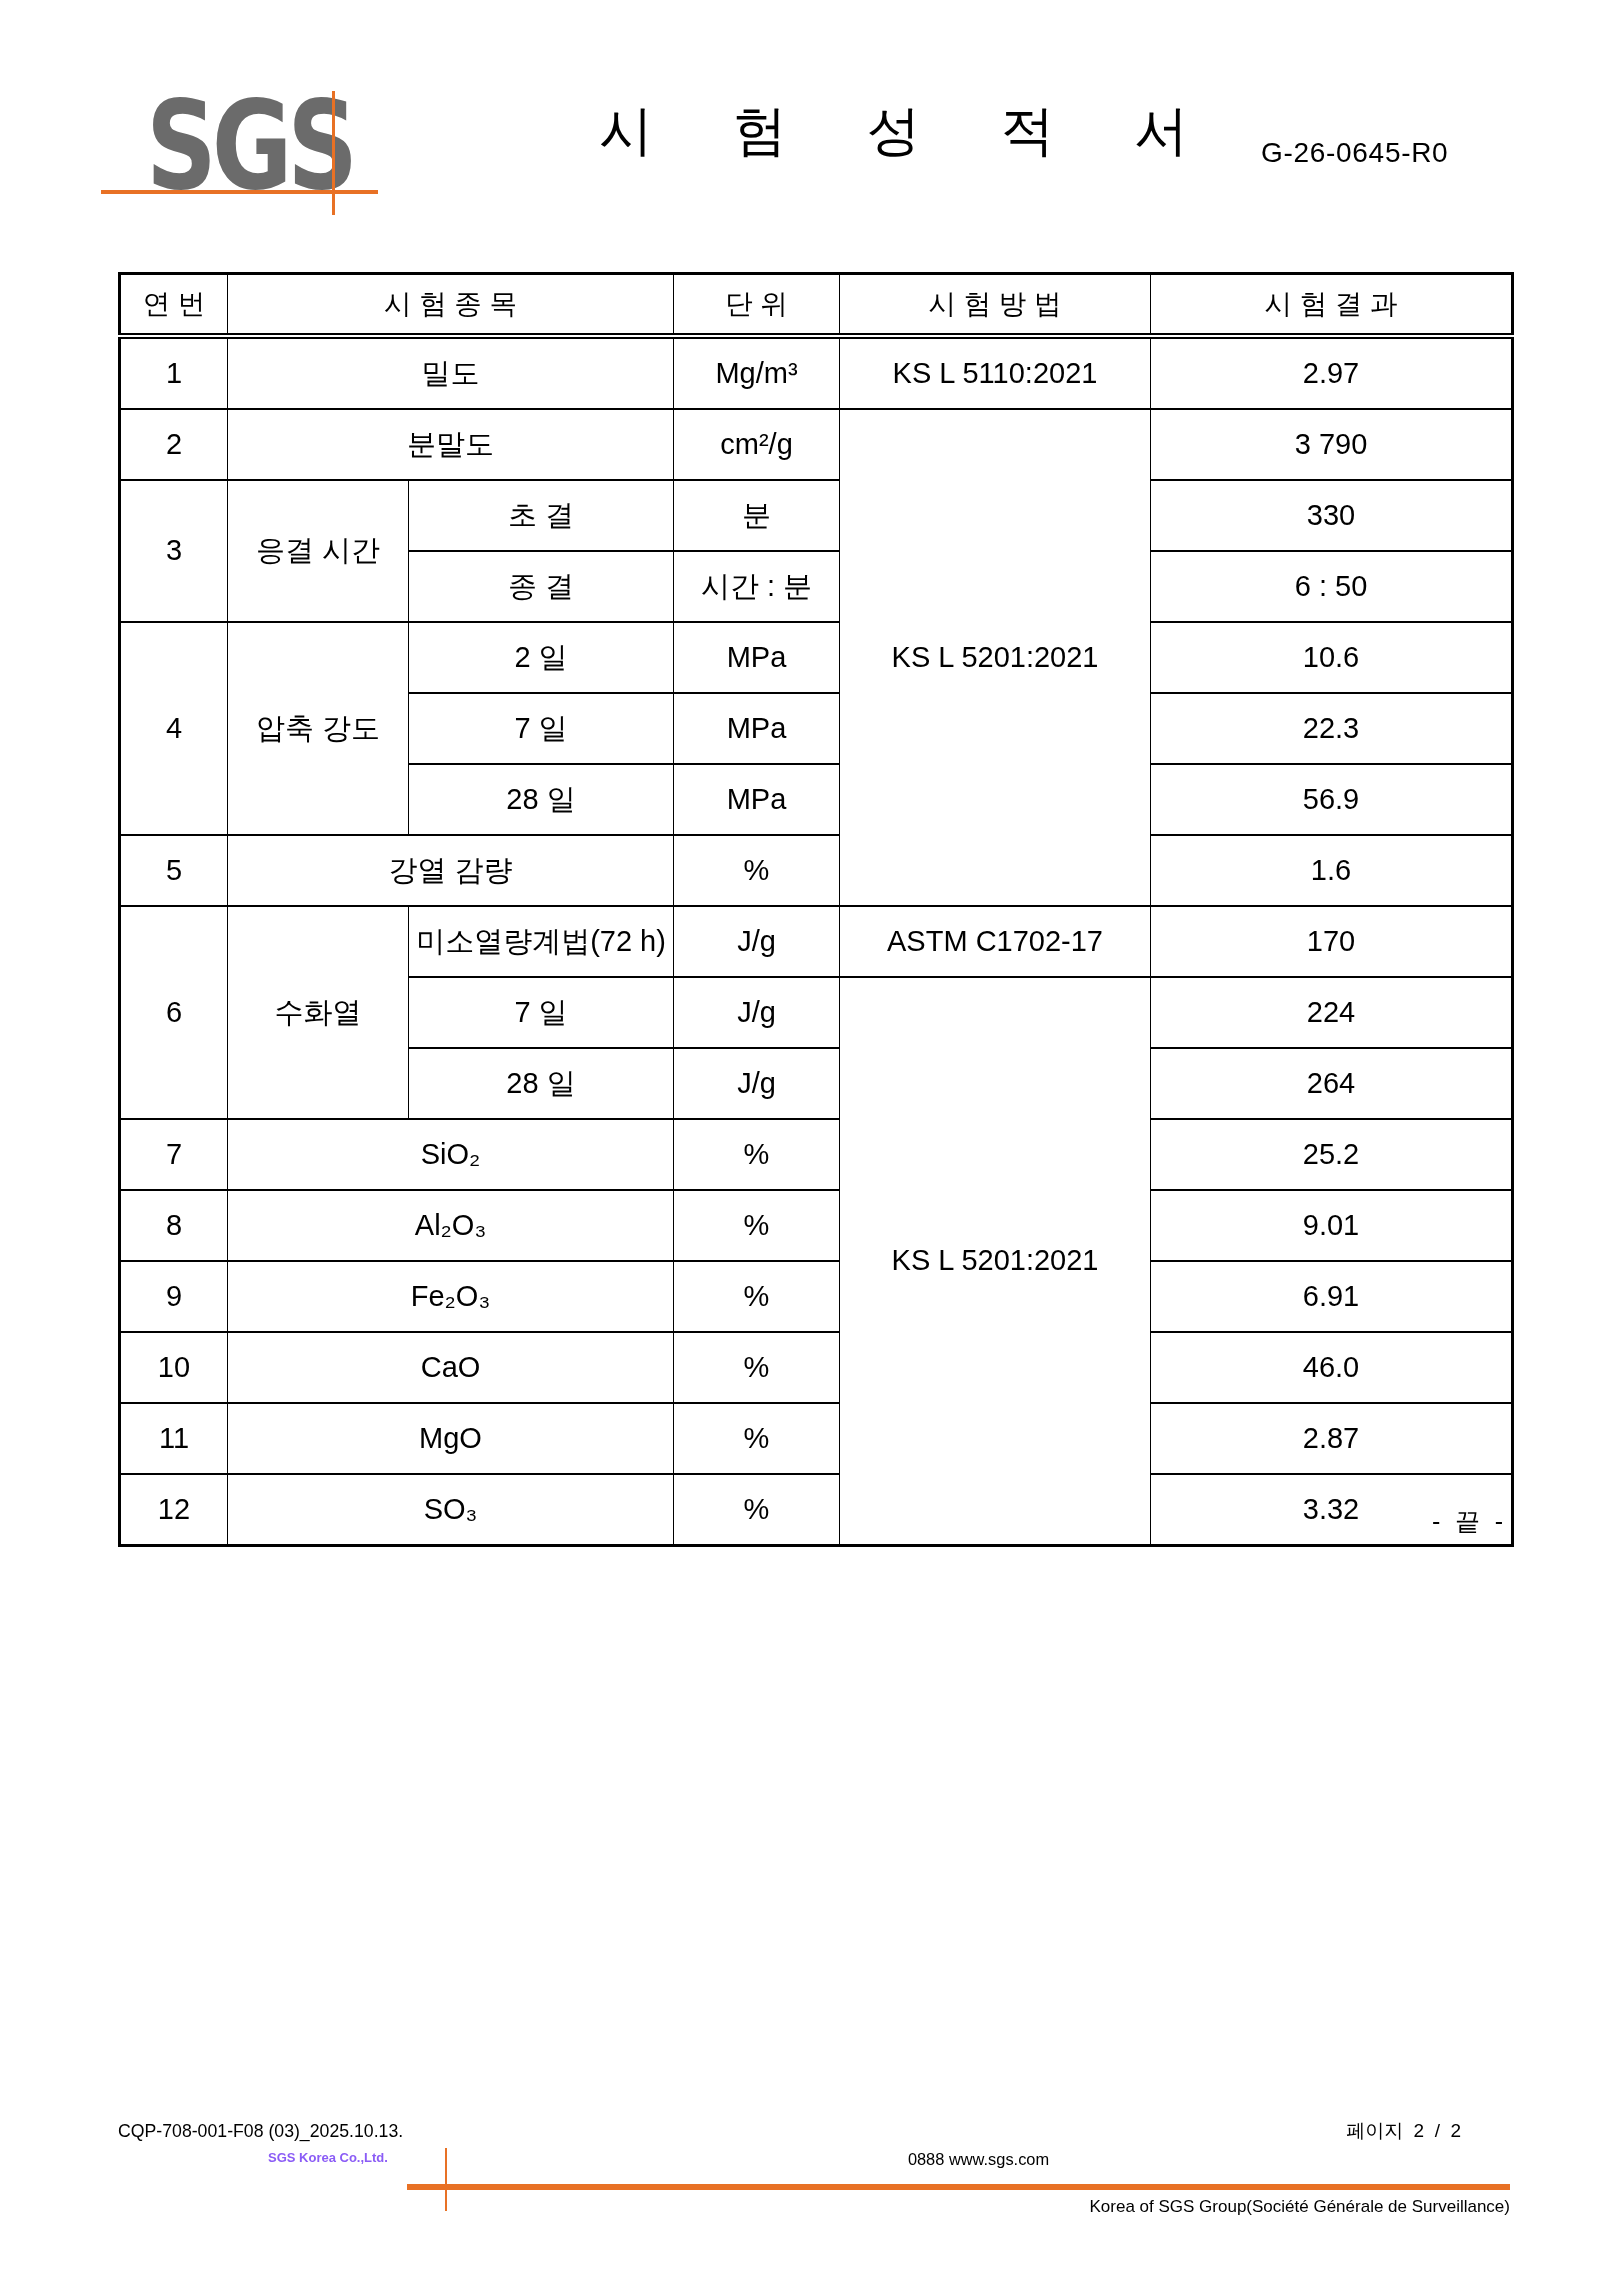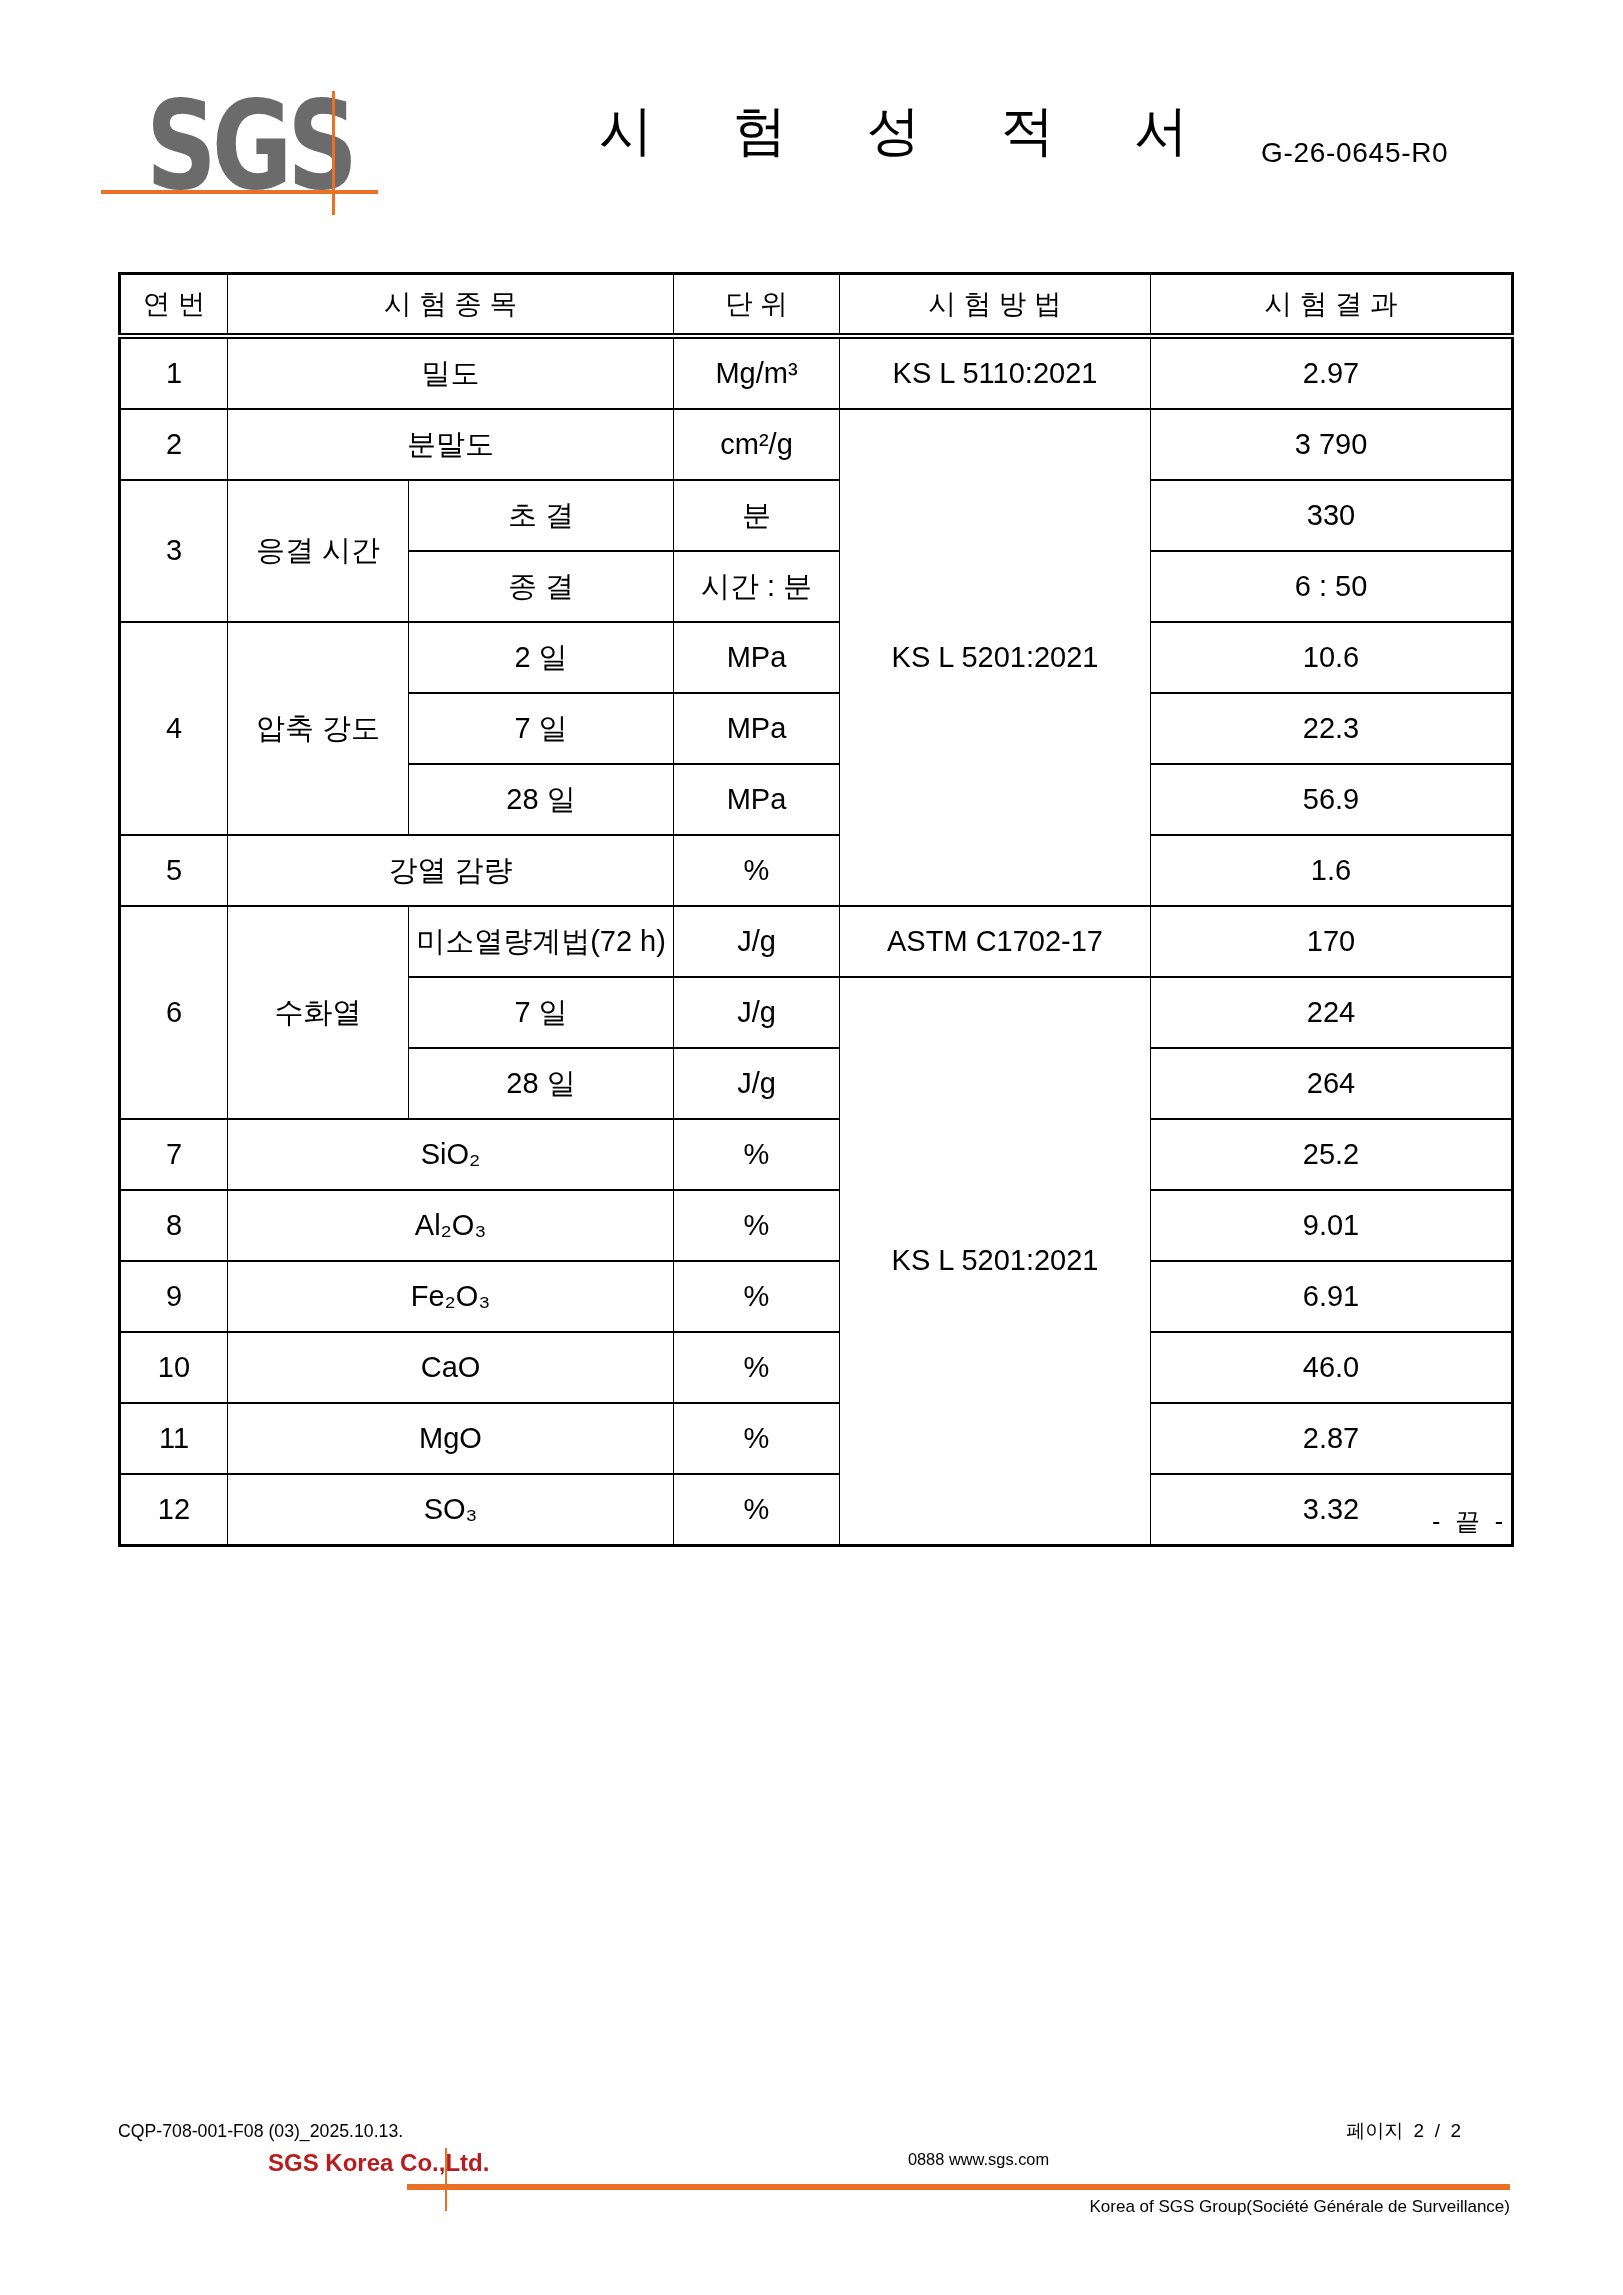--- a/index.html
+++ b/index.html
@@ -37,21 +37,21 @@
   }
   .result-table thead th { height:58px; font-size:27.5px; border-bottom:6.5px double #000; }
   .result-table tbody td { height:69px; }
 
   
   .end-note { position:absolute; top:1505px; right:116px; font-size:25px; letter-spacing:3.9px; white-space:nowrap; }
 
   
   .footer-doc-code { position:absolute; left:118px; top:2123px; font-size:17.7px; line-height:1; }
   .footer-page { position:absolute; right:162px; top:2121px; font-size:19px; line-height:1; word-spacing:5.2px; }
-  .footer-company { position:absolute; left:268px; top:2151px; font-size:24px; font-weight:bold; color:#b91c1c; line-height:1; }
+  .footer-company { position:absolute; left:268px; top:2151px; font-size:13px; font-weight:bold; color:#8b5cf6; line-height:1; }
   .footer-vline { position:absolute; left:445px; top:2148px; width:2px; height:63px; background:#E87125; }
   .footer-bar { position:absolute; left:407px; top:2184px; width:1103px; height:5.9px; background:#E87125; }
   .footer-address { position:absolute; left:455px; top:2149px; width:1047px; text-align:center; font-size:16.4px; line-height:20px; }
   .footer-member { position:absolute; right:113px; top:2198px; font-size:17px; line-height:1; }
 </style>
 </head>
 <body>
 
 <div class="logo-sgs">SGS</div>
 <div class="logo-underline"></div>

